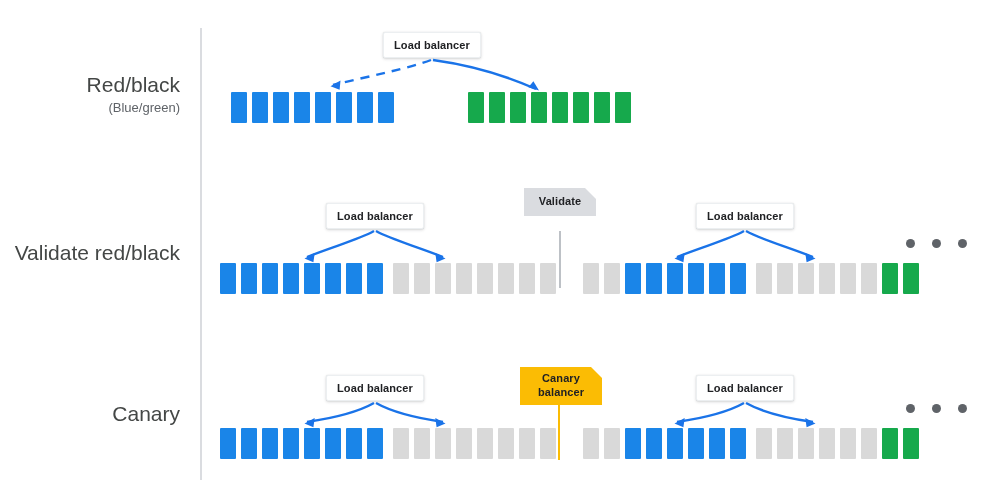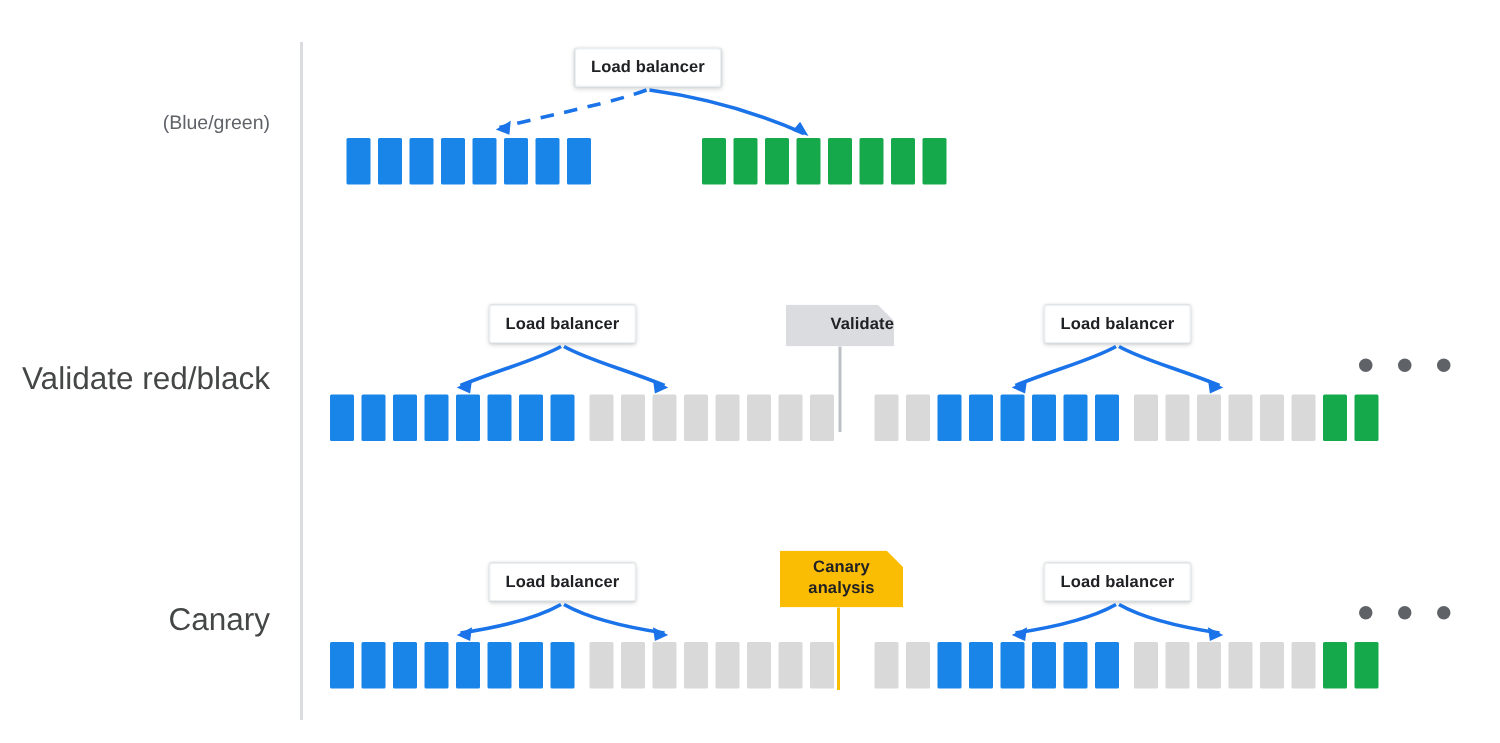--- a/index.html
+++ b/index.html
@@ -100,20 +100,21 @@
   .arrow-head {fill:#1a73e8;}
 </style>
 </head>
 <body>
 
 <div id="stage">
 
   <div class="divider"></div>
 
   <div class="row-label" style="top:72px;">
+    <span class="main">Red/black</span>
     <span class="sub">(Blue/green)</span>
   </div>
 
   <div class="lb-box" style="left:383px;top:32px;width:98px;height:26px;">
     <span>Load balancer</span>
   </div>
 
   <div class="sq blue" style="left:231px;top:92px;"></div>
   <div class="sq blue" style="left:252px;top:92px;"></div>
   <div class="sq blue" style="left:273px;top:92px;"></div>
@@ -133,21 +134,21 @@
   <div class="sq green" style="left:615px;top:92px;"></div>
 
   <div class="row-label" style="top:240px;">
     <span class="main">Validate red/black</span>
   </div>
 
   <div class="lb-box" style="left:326px;top:203px;width:98px;height:26px;">
     <span>Load balancer</span>
   </div>
 
-  <div class="tag-box validate" style="left:524px;top:203px;width:72px;height:28px;justify-content:flex-end;">
+  <div class="tag-box validate" style="left:524px;top:188px;width:72px;height:28px;">
     <span>Validate</span>
   </div>
   <div class="stem gray" style="left:559px;top:231px;height:57px;"></div>
 
   <div class="lb-box" style="left:696px;top:203px;width:98px;height:26px;">
     <span>Load balancer</span>
   </div>
 
   <div class="sq blue" style="left:220px;top:263px;"></div>
   <div class="sq blue" style="left:241px;top:263px;"></div>
@@ -192,21 +193,21 @@
   <div class="row-label" style="top:401px;">
     <span class="main">Canary</span>
   </div>
 
   <div class="lb-box" style="left:326px;top:375px;width:98px;height:26px;">
     <span>Load balancer</span>
   </div>
 
   <div class="tag-box canary" style="left:520px;top:367px;width:82px;height:38px;flex-direction:column;">
     <span>Canary</span>
-    <span>analysis</span>
+    <span>balancer</span>
   </div>
   <div class="stem orange" style="left:558px;top:405px;height:55px;"></div>
 
   <div class="lb-box" style="left:696px;top:375px;width:98px;height:26px;">
     <span>Load balancer</span>
   </div>
 
   <div class="sq blue" style="left:220px;top:428px;"></div>
   <div class="sq blue" style="left:241px;top:428px;"></div>
   <div class="sq blue" style="left:262px;top:428px;"></div>

